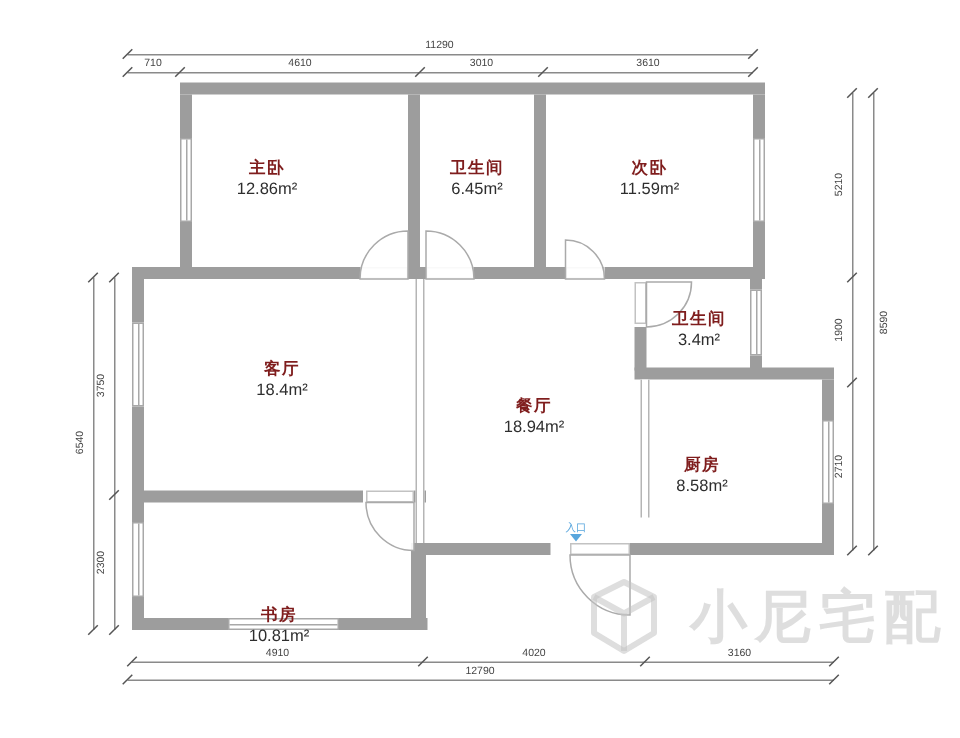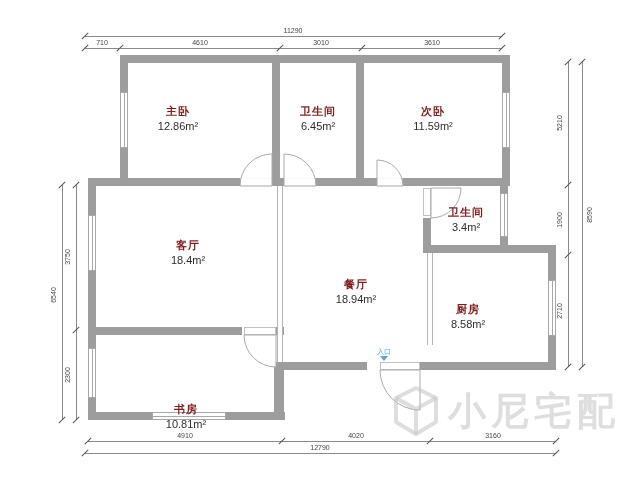--- a/index.html
+++ b/index.html
@@ -17,21 +17,21 @@
   .dlv{position:absolute;background:#8a8a8a;width:1px;}
   .tk{position:absolute;width:9px;height:1px;background:#555;transform:translate(-50%,-50%) rotate(-45deg);}
   .dt{position:absolute;font-size:7px;line-height:8px;color:#444;transform:translateX(-50%);white-space:nowrap;}
   .dtv{position:absolute;font-size:7px;line-height:8px;color:#444;transform:translate(-50%,-50%) rotate(-90deg);white-space:nowrap;}
   .room{position:absolute;text-align:center;transform:translateX(-50%);}
   .rn{font-size:11px;font-weight:bold;color:#7f1d1d;letter-spacing:1px;}
   .ra{font-size:11px;color:#2e2e2e;margin-top:1px;text-align:center;}
   #doors{position:absolute;left:0;top:0;}
   .entr{position:absolute;font-size:7px;color:#58a6dd;transform:translateX(-50%);white-space:nowrap;}
   .entr-tri{position:absolute;width:0;height:0;border-left:4px solid transparent;border-right:4px solid transparent;border-top:5px solid #58a6dd;}
-  #wm{position:absolute;left:392px;top:385px;display:flex;align-items:center;gap:8px;pointer-events:none;}
+  #wm{position:absolute;left:392px;top:385px;display:flex;align-items:center;gap:20px;pointer-events:none;}
   #wm .wm-text{font-size:38px;font-weight:bold;color:rgba(195,195,195,0.55);letter-spacing:5px;white-space:nowrap;}
 </style>
 </head>
 <body>
 
 <div id="canvas">
 
   <div class="wall" style="left:120px;top:55px;width:390px;height:8px;"></div>
   <div class="wall" style="left:120px;top:63px;width:8px;height:122px;"></div>
   <div class="wall" style="left:502px;top:63px;width:8px;height:123px;"></div>
@@ -89,21 +89,21 @@
     <div class="ra">6.45m²</div>
   </div>
   <div class="room" style="left:433px;top:104px;">
     <div class="rn">次卧</div>
     <div class="ra">11.59m²</div>
   </div>
   <div class="room" style="left:188px;top:238px;">
     <div class="rn">客厅</div>
     <div class="ra">18.4m²</div>
   </div>
-  <div class="room" style="left:356px;top:277px;">
+  <div class="room" style="left:356px;top:263px;">
     <div class="rn">餐厅</div>
     <div class="ra">18.94m²</div>
   </div>
   <div class="room" style="left:466px;top:205px;">
     <div class="rn">卫生间</div>
     <div class="ra">3.4m²</div>
   </div>
   <div class="room" style="left:468px;top:302px;">
     <div class="rn">厨房</div>
     <div class="ra">8.58m²</div>

